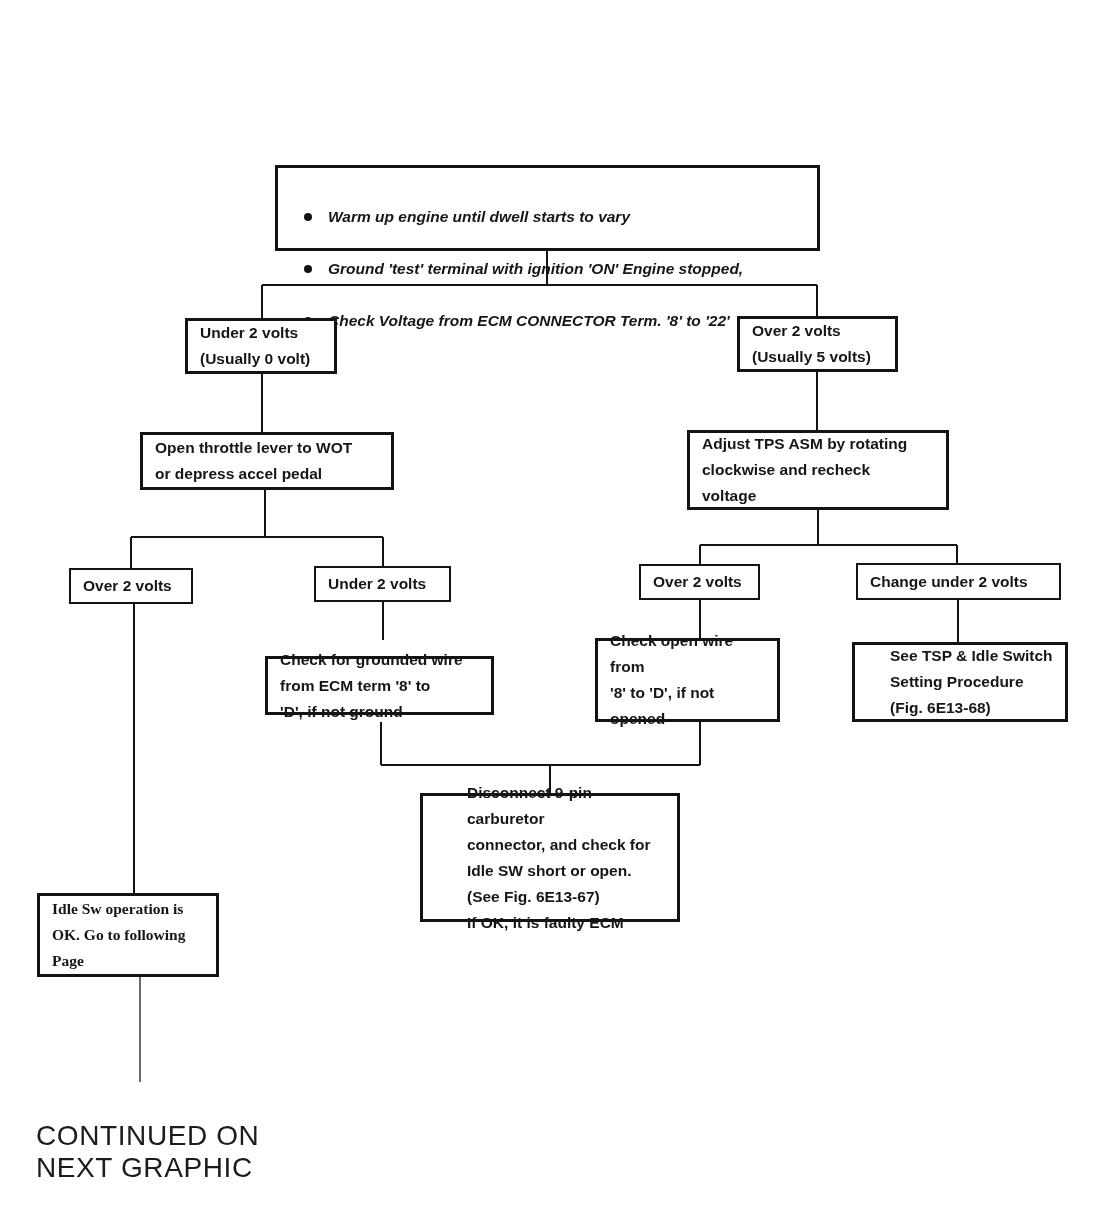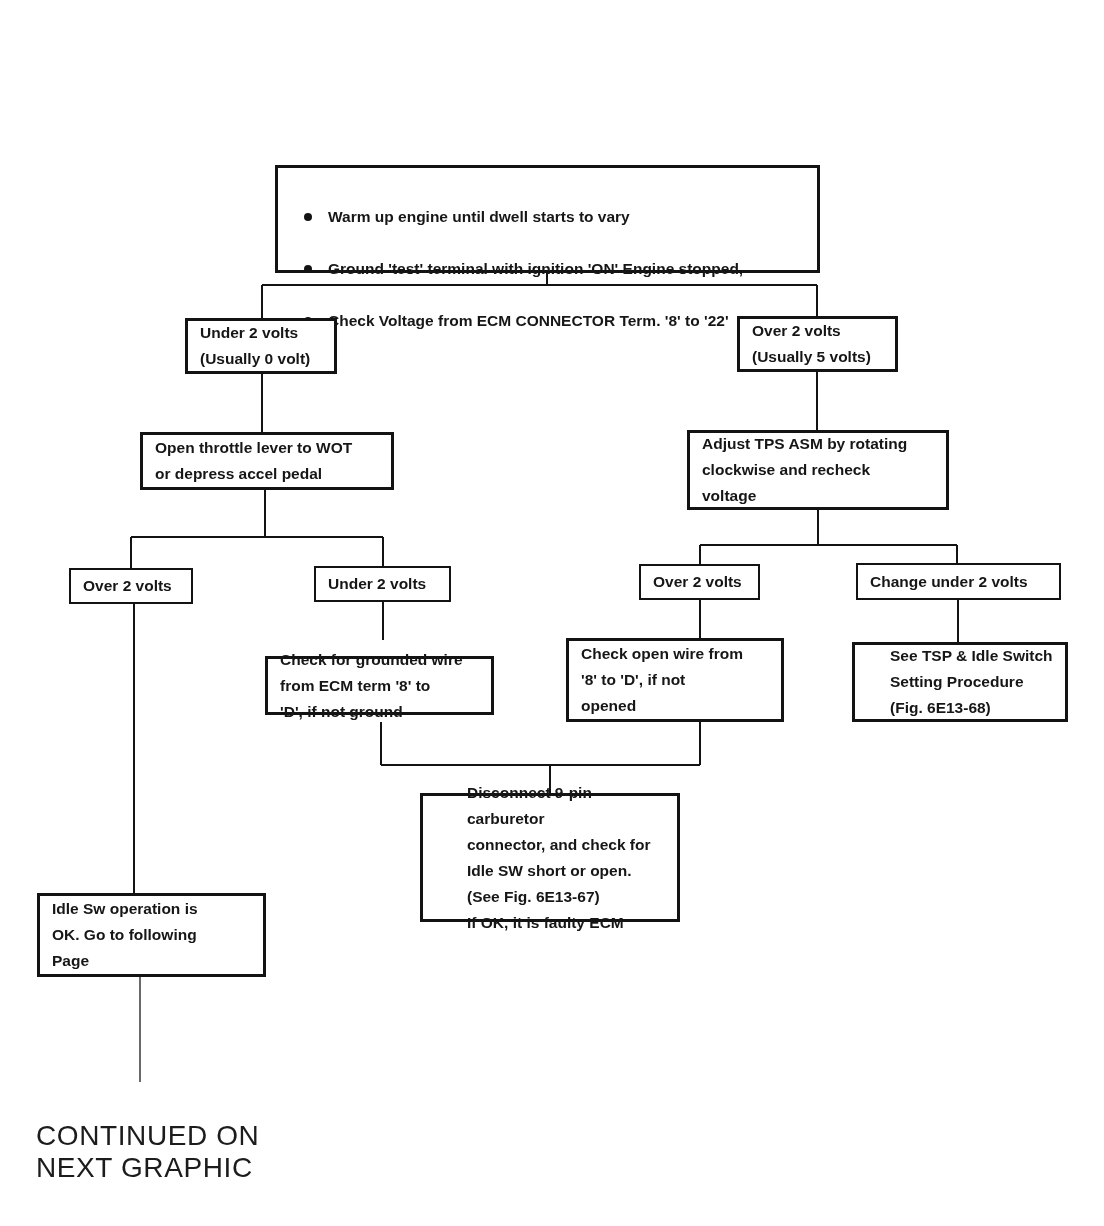--- a/index.html
+++ b/index.html
@@ -107,21 +107,21 @@
 
     <path d="M958 600 V642" fill="none" stroke="#131313" stroke-width="2"></path>
 
     <path d="M381 722 V765 M700 722 V765 M381 765 H700 M550 765 V793" fill="none" stroke="#131313" stroke-width="2"></path>
 
     <path d="M134 604 V893" fill="none" stroke="#131313" stroke-width="2"></path>
 
     <path d="M140 977 V1082" fill="none" stroke="#2a2a2a" stroke-width="1.4"></path>
   </svg>
 
-  <div class="node start" style="left:275px; top:165px; width:545px; height:108px;">
+  <div class="node start" style="left:275px; top:165px; width:545px; height:86px;font-style:italic;">
     <div class="bullet-row">
       <span class="bullet-dot"></span>
       <span>Warm up engine until dwell starts to vary</span>
     </div>
     <div class="bullet-row">
       <span class="bullet-dot"></span>
       <span>Ground 'test' terminal with ignition 'ON' Engine stopped,</span>
     </div>
     <div class="bullet-row">
       <span class="bullet-dot"></span>
@@ -141,33 +141,33 @@
 voltage</div>
 
   <div class="node thin" style="left:69px; top:568px; width:124px; height:36px;">Over 2 volts</div>
   <div class="node thin" style="left:314px; top:566px; width:137px; height:36px;">Under 2 volts</div>
   <div class="node thin" style="left:639px; top:564px; width:121px; height:36px;">Over 2 volts</div>
   <div class="node thin" style="left:856px; top:563px; width:205px; height:37px;">Change under 2 volts</div>
 
   <div class="node" style="left:265px; top:640px; width:229px; height:59px;margin-top:16px;">Check for grounded wire
 from ECM term '8' to
 'D', if not ground</div>
-  <div class="node" style="left:566px; top:638px; width:218px; height:84px;">Check open wire from
+  <div class="node" style="left:595px; top:638px; width:185px; height:84px;">Check open wire from
 '8' to 'D', if not
 opened</div>
   <div class="node" style="left:852px; top:642px; width:216px; height:80px;padding-left:35px;">See TSP &amp; Idle Switch
 Setting Procedure
 (Fig. 6E13-68)</div>
 
   <div class="node" style="left:420px; top:793px; width:260px; height:129px;padding-left:44px;">Disconnect 9-pin carburetor
 connector, and check for
 Idle SW short or open.
 (See Fig. 6E13-67)
 If OK, it is faulty ECM</div>
 
-  <div class="node" style="left:37px; top:893px; width:229px; height:84px;">Idle Sw operation is
+  <div class="node" style="left:37px; top:893px; width:182px; height:84px;font-family:Liberation Serif, serif;">Idle Sw operation is
 OK.  Go to following
 Page</div>
 
   <div class="footer-note">CONTINUED ON
 NEXT GRAPHIC</div>
 
 </div>
 
 </body></html>

